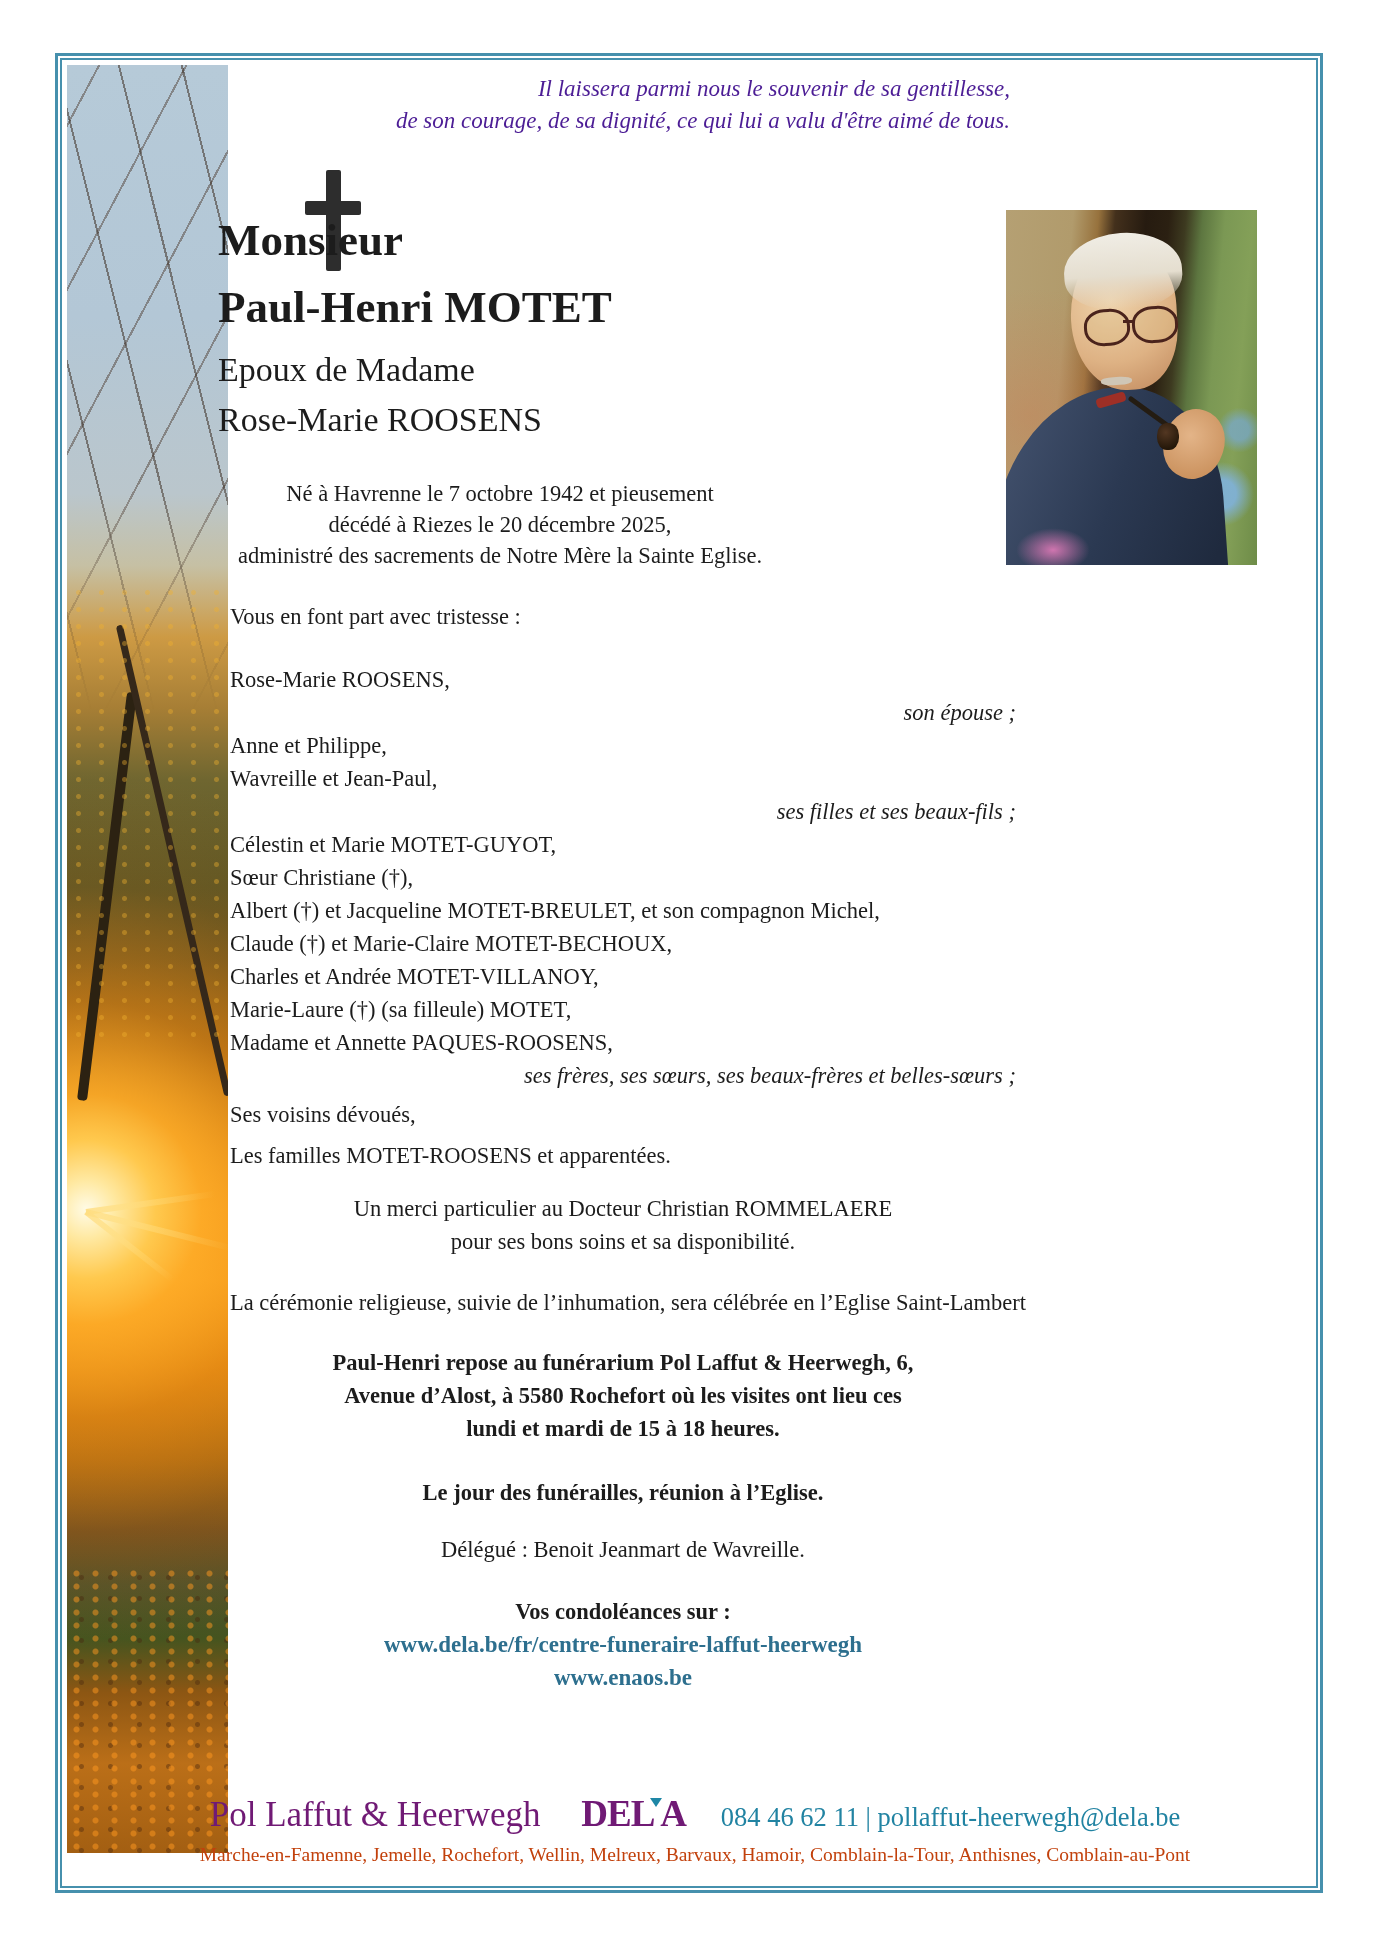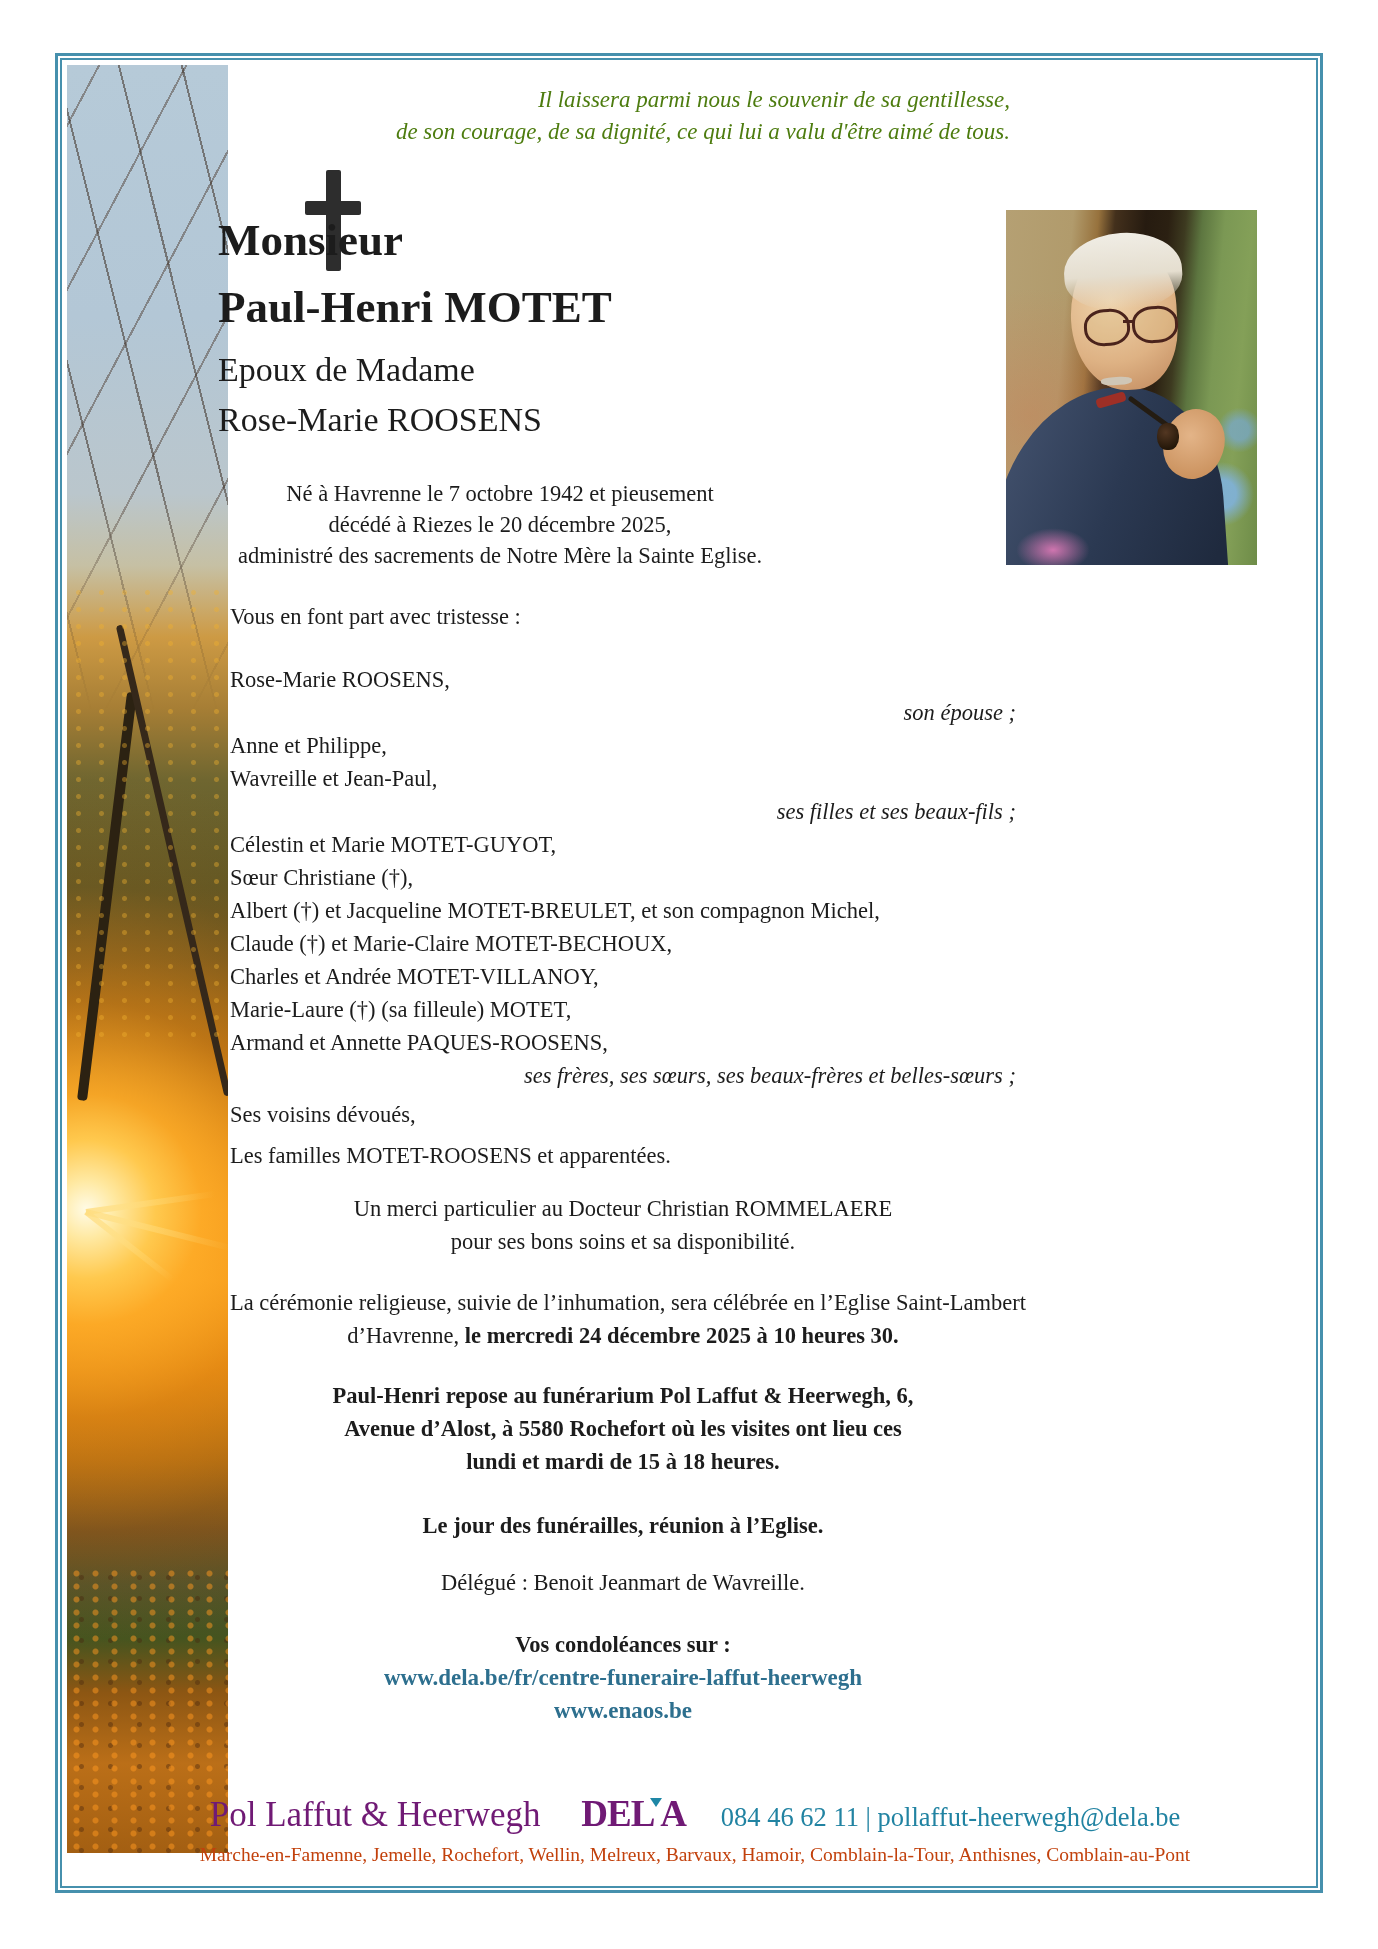--- a/index.html
+++ b/index.html
@@ -38,22 +38,22 @@
       radial-gradient(circle, rgba(255,152,32,.5) 0 2.5px, rgba(0,0,0,0) 3.5px),
       radial-gradient(circle, rgba(70,36,12,.4) 0 2px, rgba(0,0,0,0) 3px);
     background-size:19px 13px, 29px 21px;}
   .ray{position:absolute;left:12%;top:64%;height:6px;transform-origin:left center;
     background:linear-gradient(90deg, rgba(255,222,130,.85), rgba(255,200,90,0));}
   .ray1{width:150px;transform:rotate(14deg);}
   .ray2{width:130px;transform:rotate(-8deg);}
   .ray3{width:110px;transform:rotate(38deg);}
 
   
-  .quote{position:absolute;right:368px;top:84px;width:680px;text-align:right;
-         font-style:italic;font-size:23px;line-height:32px;color:#4d7c0f;}
+  .quote{position:absolute;right:368px;top:73px;width:680px;text-align:right;
+         font-style:italic;font-size:23px;line-height:32px;color:#4c1d95;}
 
   
   .cross{position:absolute;left:305px;top:170px;width:56px;height:101px;}
   .cross .v{position:absolute;left:21px;top:0;width:15px;height:101px;background:#2d2d2d;border-radius:2px;}
   .cross .h{position:absolute;left:0;top:31px;width:56px;height:14px;background:#2d2d2d;border-radius:2px;}
 
   
   .titleblock{position:absolute;left:218px;top:212px;width:612px;text-align:left;}
   .t-sal{font-weight:bold;font-size:45px;line-height:56px;}
   .t-name{font-weight:bold;font-size:45px;line-height:62px;margin-top:8px;}
@@ -187,31 +187,30 @@
     <div class="l">Anne et Philippe,</div>
     <div class="l">Wavreille et Jean-Paul,</div>
     <div class="r">ses filles et ses beaux-fils ;</div>
 
     <div class="l">Célestin et Marie MOTET-GUYOT,</div>
     <div class="l">Sœur Christiane (†),</div>
     <div class="l">Albert (†) et Jacqueline MOTET-BREULET, et son compagnon Michel,</div>
     <div class="l">Claude (†) et Marie-Claire MOTET-BECHOUX,</div>
     <div class="l">Charles et Andrée MOTET-VILLANOY,</div>
     <div class="l">Marie-Laure (†) (sa filleule) MOTET,</div>
-    <div class="l">Armand et Annette PAQUES-ROOSENS,</div>
+    <div class="l">Madame et Annette PAQUES-ROOSENS,</div>
     <div class="r">ses frères, ses sœurs, ses beaux-frères et belles-sœurs ;</div>
 
     <div class="l gap6">Ses voisins dévoués,</div>
     <div class="l gap8">Les familles MOTET-ROOSENS et apparentées.</div>
 
     <div class="c gap20">Un merci particulier au Docteur Christian ROMMELAERE</div>
     <div class="c">pour ses bons soins et sa disponibilité.</div>
 
     <div class="c gap28">La cérémonie religieuse, suivie de l’inhumation, sera célébrée en l’Eglise Saint-Lambert</div>
-    <div class="c"><span>d’Havrenne, </span><span class="b">le mercredi 24 décembre 2025 à 10 heures 30.</span></div>
 
     <div class="c b gap27">Paul-Henri repose au funérarium Pol Laffut &amp; Heerwegh, 6,</div>
     <div class="c b">Avenue d’Alost, à 5580 Rochefort où les visites ont lieu ces</div>
     <div class="c b">lundi et mardi de 15 à 18 heures.</div>
 
     <div class="c b gap31">Le jour des funérailles, réunion à l’Eglise.</div>
 
     <div class="c gap24">Délégué : Benoit Jeanmart de Wavreille.</div>
 
     <div class="c b gap29">Vos condoléances sur :</div>

